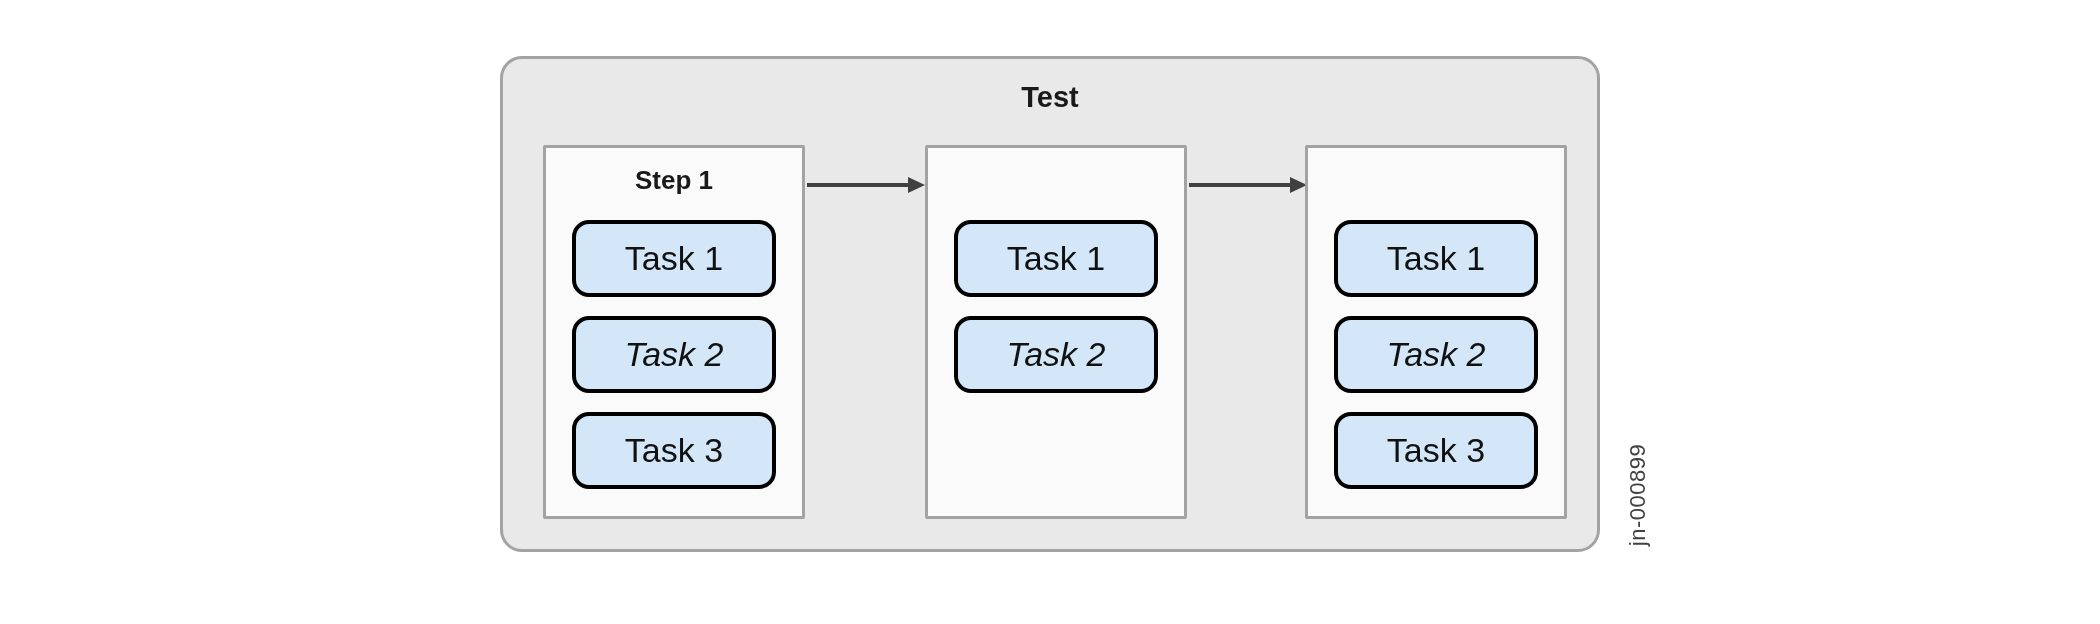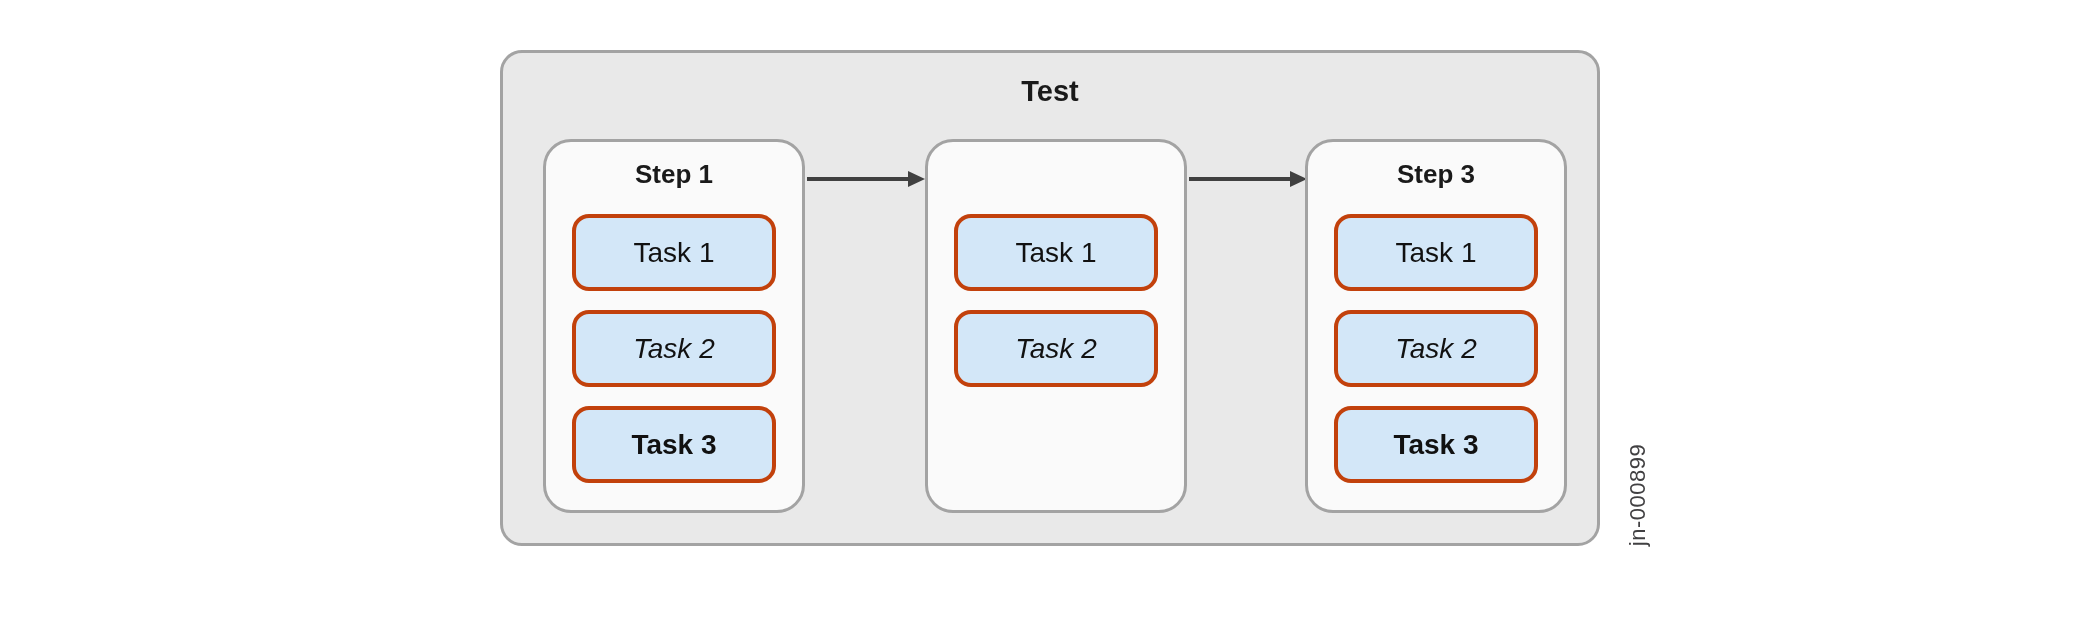--- a/index.html
+++ b/index.html
@@ -11,21 +11,21 @@
   .canvas {
     position: relative;
     width: 2100px;
     height: 624px;
     background: #ffffff;
     overflow: hidden;
   }
   .outer-box {
     position: absolute;
     left: 500px;
-    top: 50px;
+    top: 56px;
     width: 1100px;
     height: 496px;
     background: #e9e9e9;
     border: 3px solid #a3a3a3;
     border-radius: 22px;
     box-sizing: border-box;
   }
   .container-title {
     position: absolute;
     left: 0;
@@ -36,49 +36,49 @@
     font-weight: bold;
     color: #1a1a1a;
   }
   .step {
     position: absolute;
     top: 86px;
     width: 262px;
     height: 374px;
     background: #fafafa;
     border: 3px solid #a3a3a3;
-    border-radius: 28px;
+    border-radius: 2px;
     box-sizing: border-box;
   }
   .step-title {
     margin-top: 17px;
     width: 100%;
     text-align: center;
     font-size: 26px;
     font-weight: bold;
     color: #1a1a1a;
   }
   .task {
     position: absolute;
     left: 26px;
     width: 204px;
     height: 77px;
     background: #d3e7f8;
-    border: 4px solid #c2410c;
+    border: 4px solid #000000;
     border-radius: 17px;
     box-sizing: border-box;
     display: flex;
     align-items: center;
     justify-content: center;
-    font-size: 28px;
+    font-size: 34px;
     color: #111111;
   }
   .task-1 { top: 72px; }
   .task-2 { top: 168px; font-style: italic; }
-  .task-3 { top: 264px; font-weight: bold; }
+  .task-3 { top: 264px; }
   .arrow {
     position: absolute;
     top: 118px;
     width: 118px;
     height: 16px;
   }
   .arrow-line {
     position: absolute;
     left: 0;
     top: 6px;
@@ -146,21 +146,20 @@
         <span>Task 2</span>
       </div>
     </div>
 
     <div class="arrow" style="left:686px">
       <div class="arrow-line"></div>
       <div class="arrow-head"></div>
     </div>
 
     <div class="step" style="left:802px">
-      <div class="step-title">Step 3</div>
       <div class="task task-1">
         <span>Task 1</span>
       </div>
       <div class="task task-2">
         <span>Task 2</span>
       </div>
       <div class="task task-3">
         <span>Task 3</span>
       </div>
     </div>

